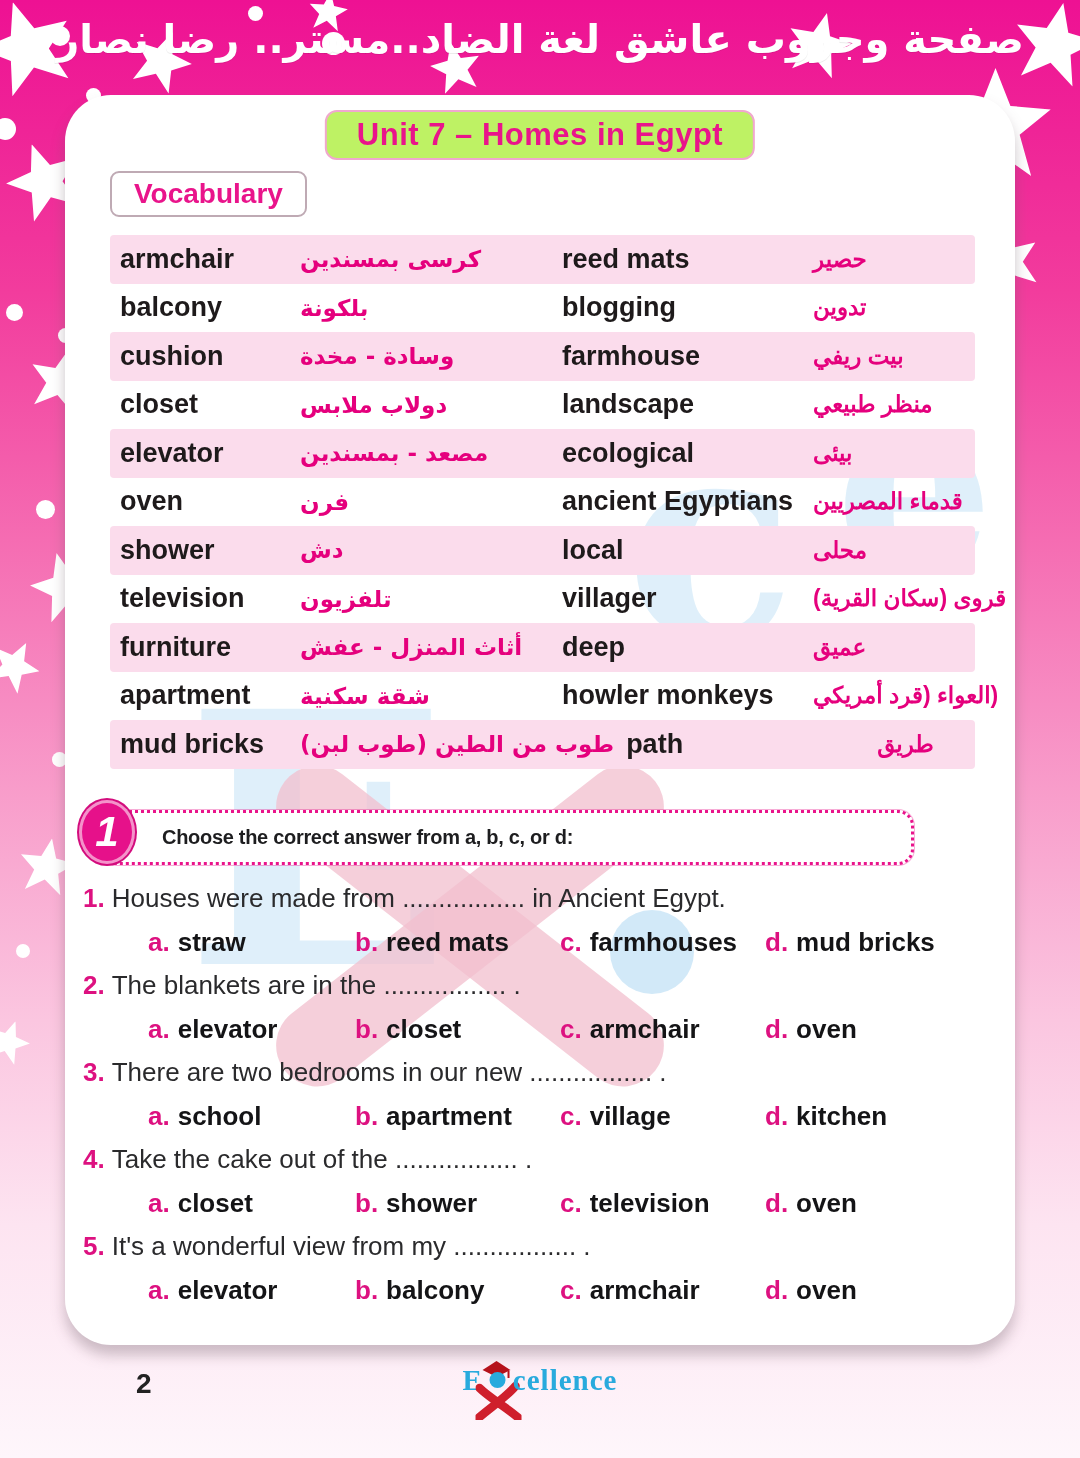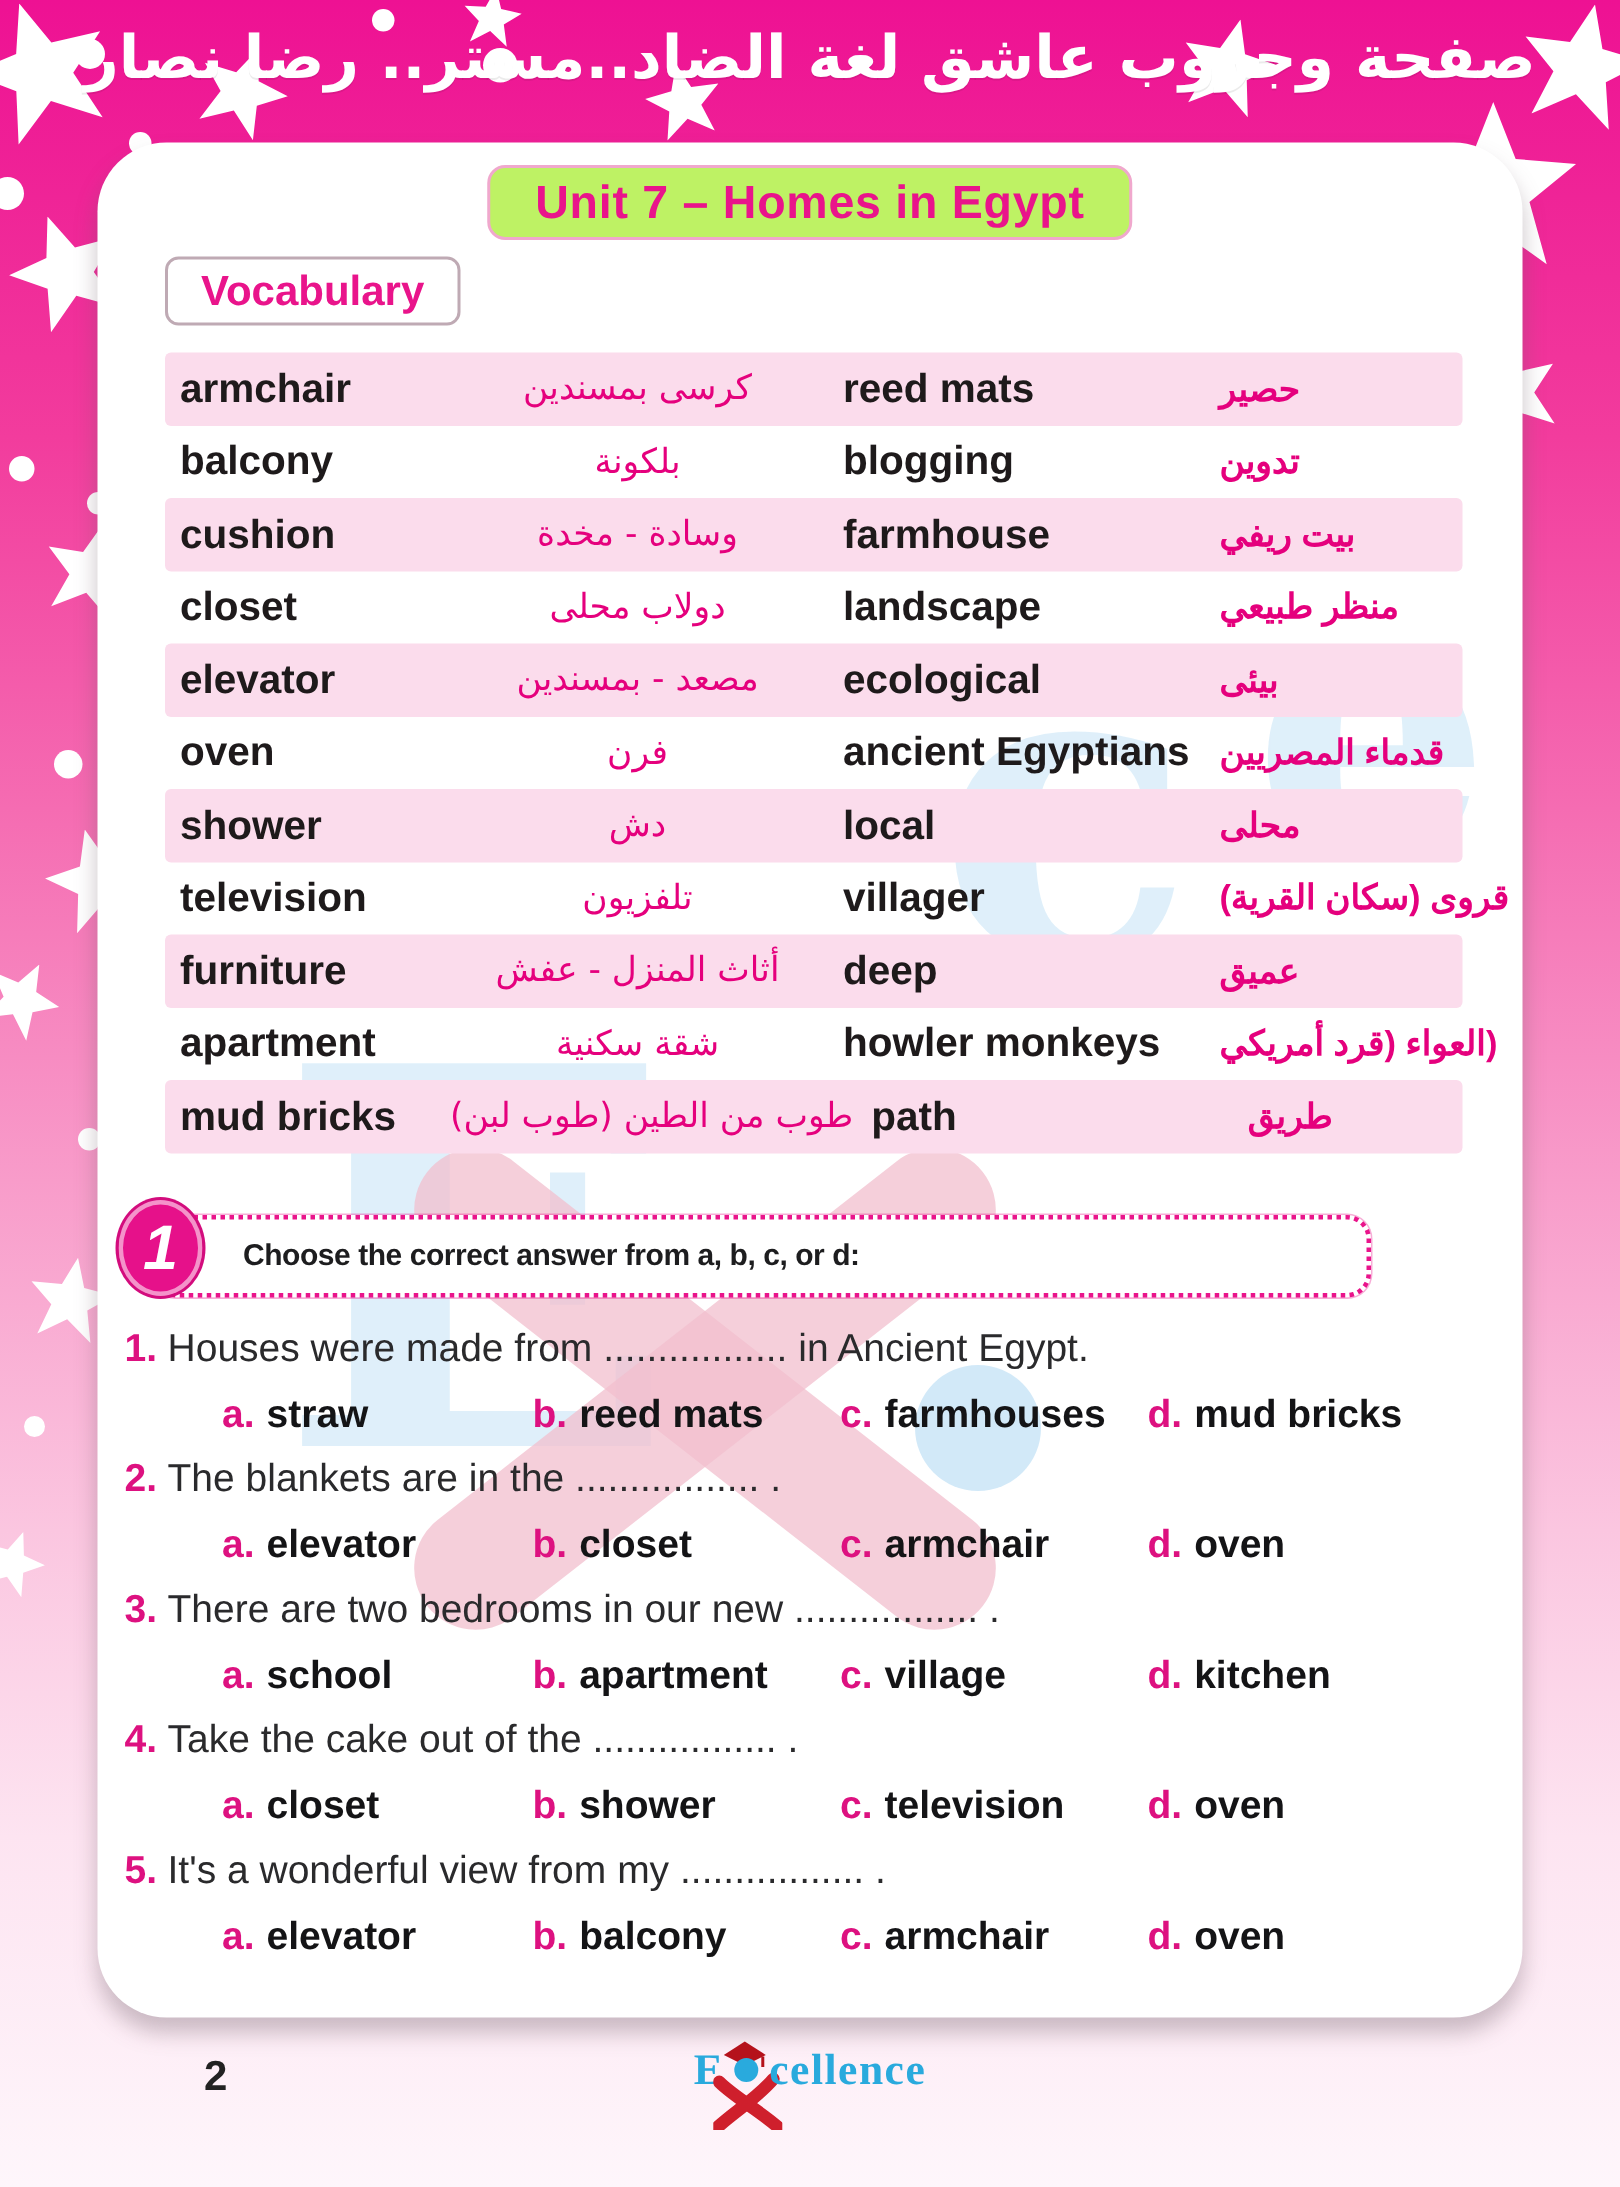--- a/index.html
+++ b/index.html
@@ -41,21 +41,21 @@
     white-space:nowrap; letter-spacing:.5px;
   }
   .vocab-label {
     top:76px; left:45px; background:#ffffff; border:2px solid #bfaab4;
     border-radius:9px; padding:5px 22px; color:#e9148b; font-size:28px; font-weight:800;
   }
   .vtable { top:140px; left:45px; width:865px; }
   .vrow { display:flex; align-items:center; height:48.5px; }
   .vrow.odd { background:#fbdcec; border-radius:4px; }
   .c-en1 { flex:0 0 190px; padding-left:10px; color:#1e1a1b; font-size:27px; font-weight:bold; white-space:nowrap; }
-  .c-ar1 { flex:0 0 250px; direction:rtl; text-align:center; color:#e5007d; font-size:23px; font-weight:normal;
+  .c-ar1 { flex:0 0 250px; direction:rtl; text-align:left; color:#e5007d; font-size:23px; font-weight:bold;
            font-family:"DejaVu Sans", sans-serif; white-space:nowrap; }
   .c-en2 { flex:0 0 245px; margin-left:12px; color:#1e1a1b; font-size:27px; font-weight:bold; white-space:nowrap; }
   .c-ar2 { flex:1; direction:rtl; text-align:left; padding-left:6px; color:#e5007d; font-size:23px; font-weight:bold;
            font-family:Liberation Sans, sans-serif; white-space:nowrap; }
 
   .ex-head { top:712px; left:20px; right:101px; height:58px; }
   .ex-box {
     position:absolute; left:16px; right:0; top:3px; bottom:0;
     background:#ffffff; border:3px dotted #e9148b; border-radius:16px;
     display:flex; align-items:center; padding-left:58px;
@@ -150,21 +150,21 @@
       <span class="c-ar2">تدوين</span>
     </div>
     <div class="vrow odd">
       <span class="c-en1">cushion</span>
       <span class="c-ar1">وسادة - مخدة</span>
       <span class="c-en2">farmhouse</span>
       <span class="c-ar2">بيت ريفي</span>
     </div>
     <div class="vrow">
       <span class="c-en1">closet</span>
-      <span class="c-ar1">دولاب محلى</span>
+      <span class="c-ar1">دولاب ملابس</span>
       <span class="c-en2">landscape</span>
       <span class="c-ar2">منظر طبيعي</span>
     </div>
     <div class="vrow odd">
       <span class="c-en1">elevator</span>
       <span class="c-ar1">مصعد - بمسندين</span>
       <span class="c-en2">ecological</span>
       <span class="c-ar2">بيئى</span>
     </div>
     <div class="vrow">

